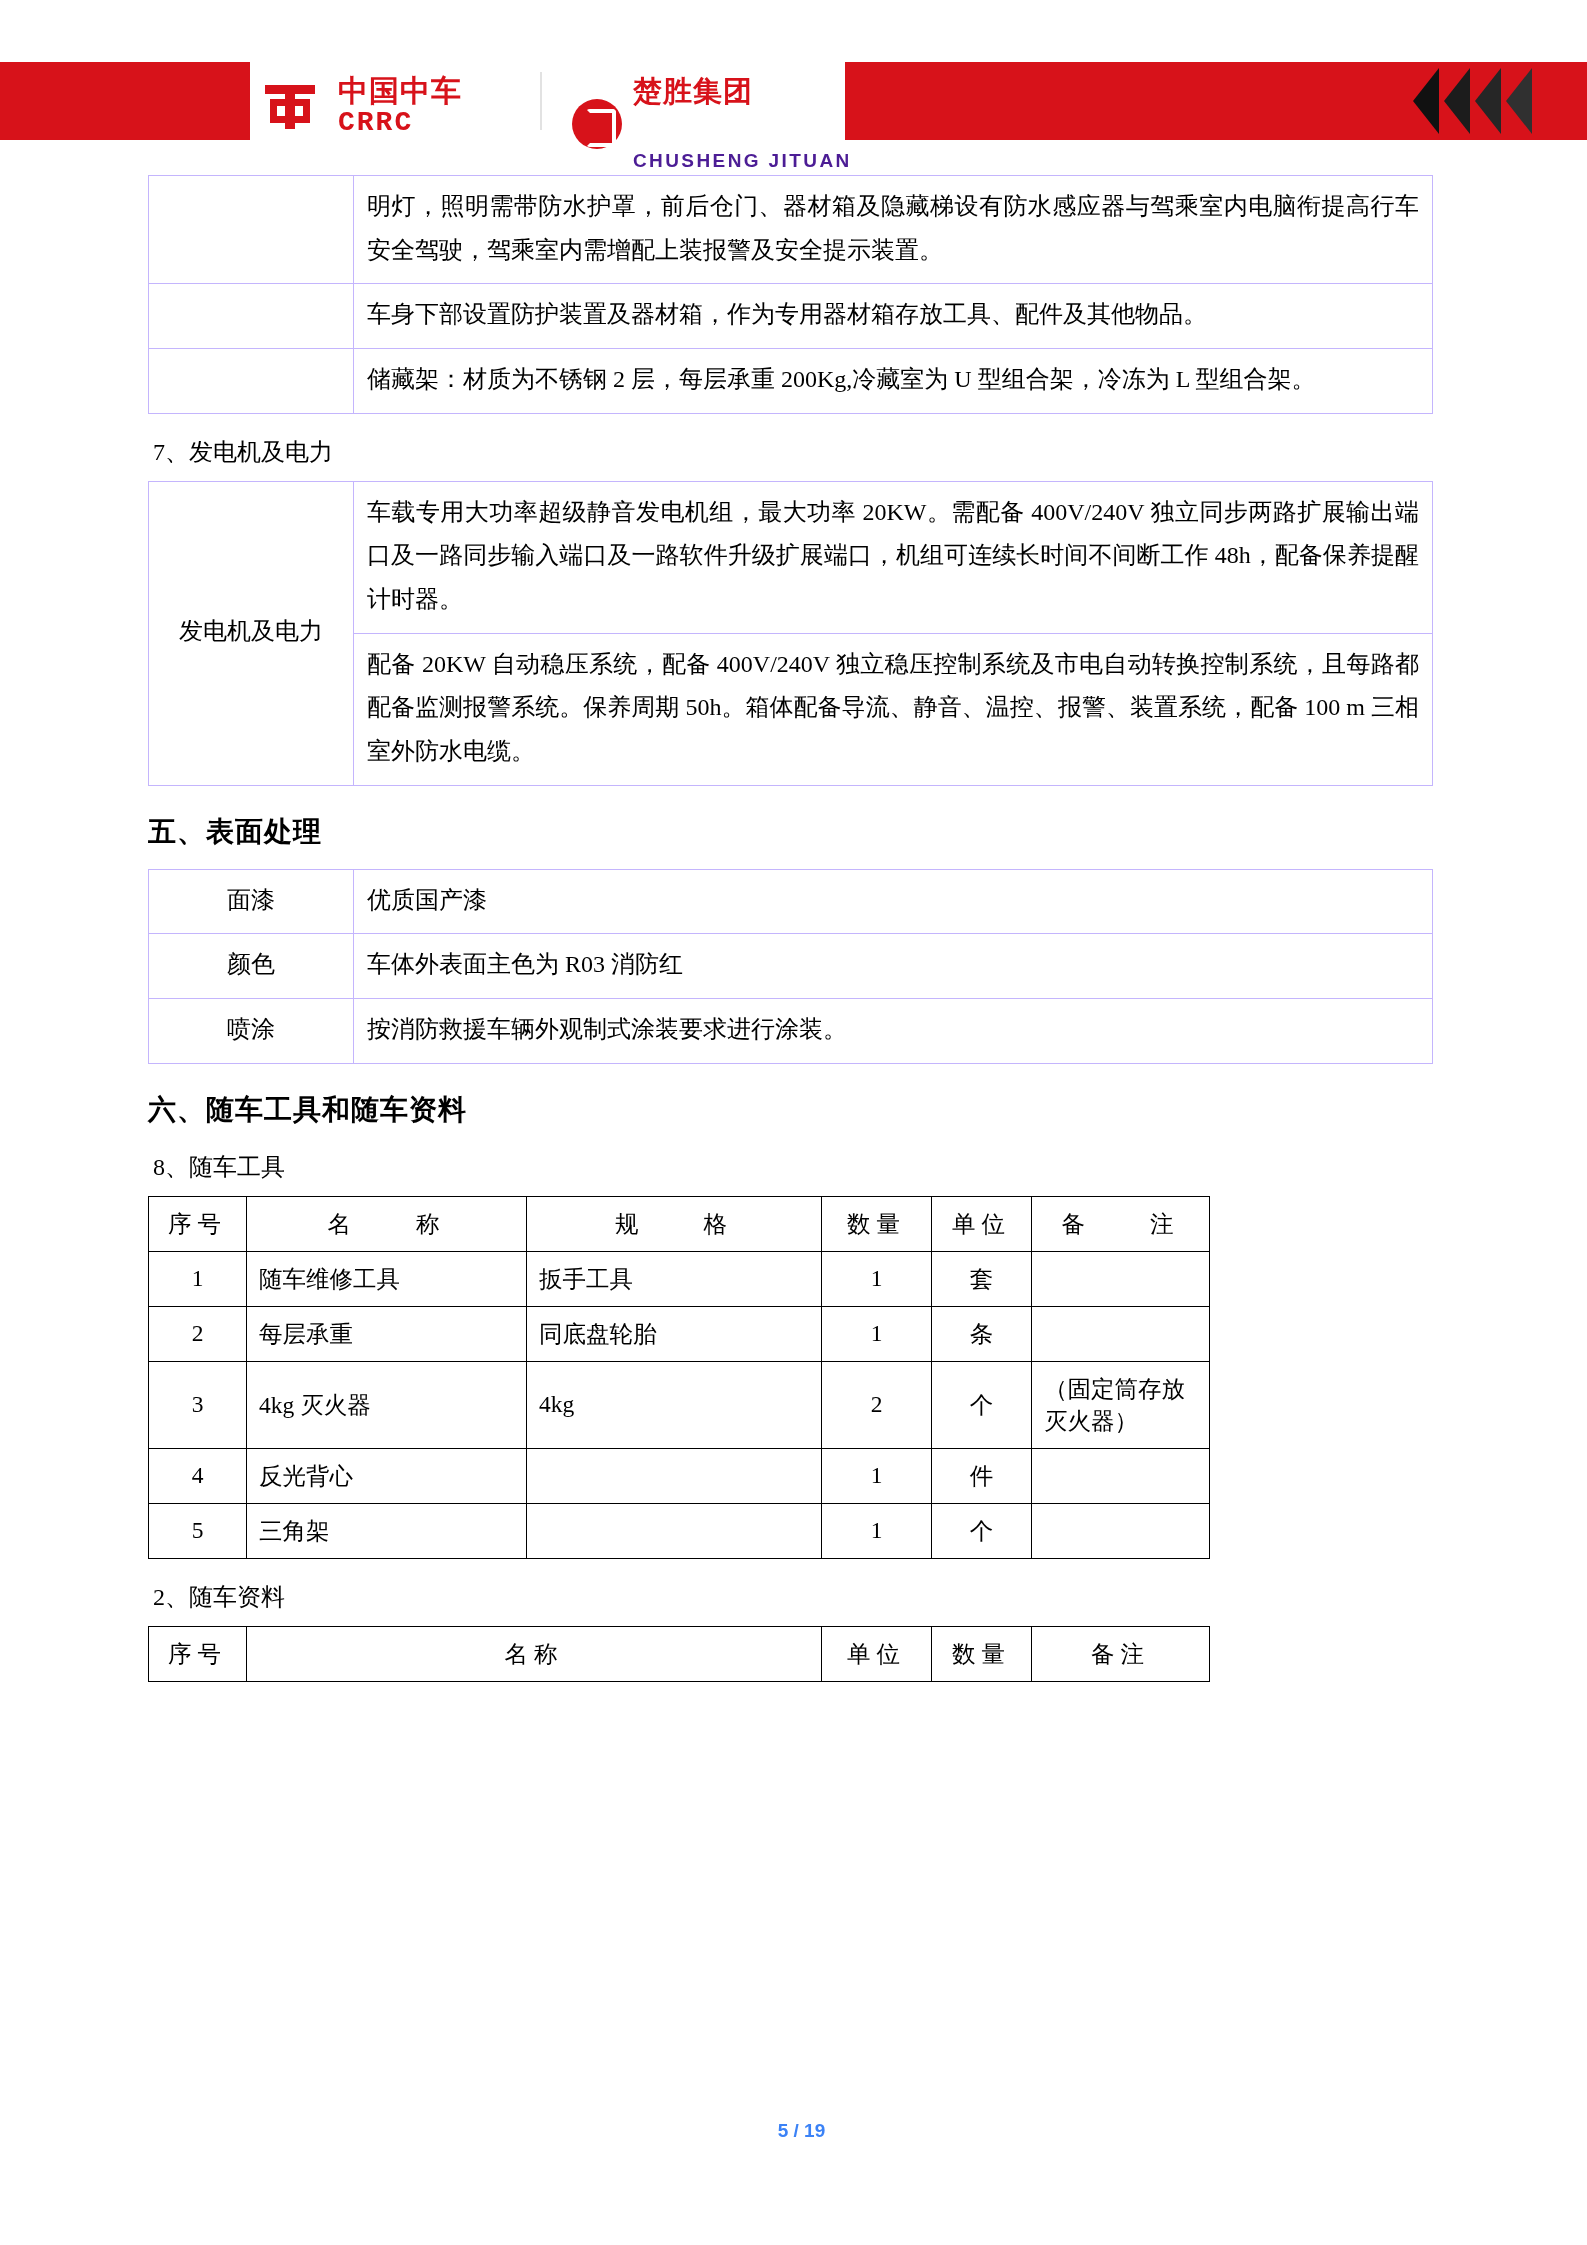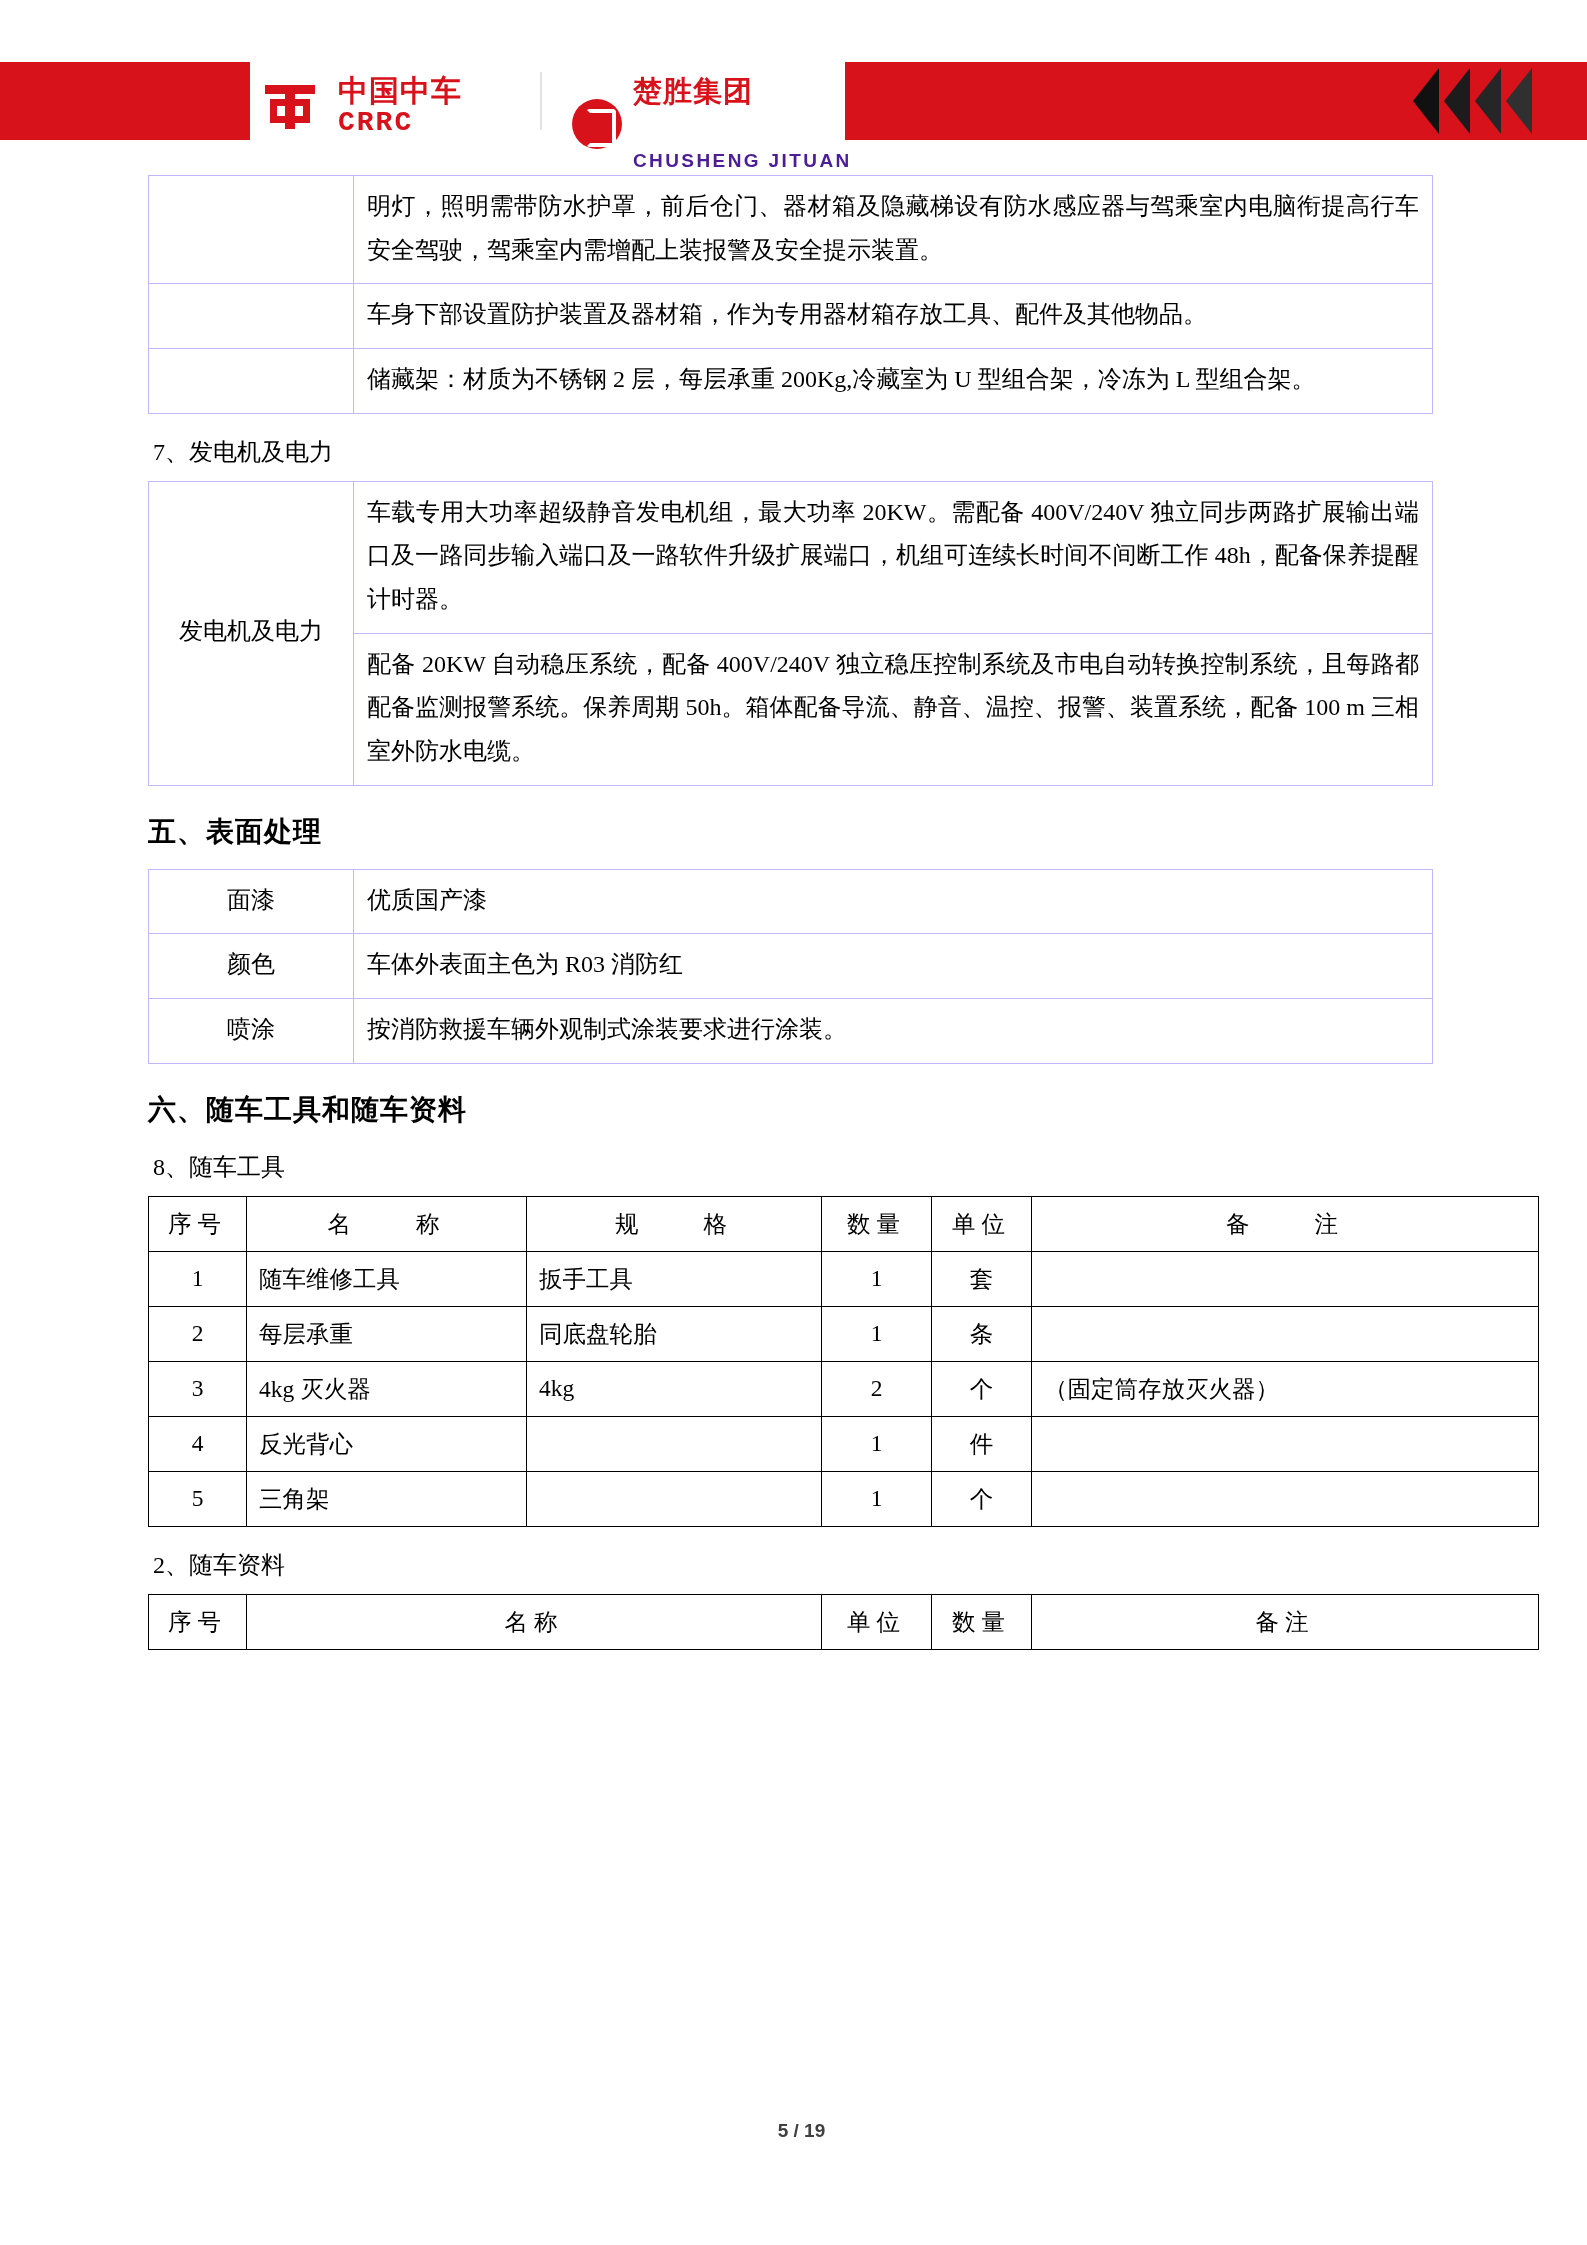--- a/index.html
+++ b/index.html
@@ -181,21 +181,21 @@
     letter-spacing: 1px;
   }
   p.subsec {
     font-size: 24px;
     margin: 22px 0 13px 0;
     padding-left: 5px;
   }
 
   table.grid {
     border-collapse: collapse;
-    width: 1391px;
+    width: 1062px;
     table-layout: fixed;
   }
   table.grid td, table.grid th {
     border: 1px solid #000000;
     font-size: 23.5px;
     padding: 11px 12px;
     font-weight: normal;
   }
   table.grid th {
     text-align: center;
@@ -205,21 +205,21 @@
   .lft { text-align: left; }
 
   .footer {
     position: absolute;
     left: 0; right: 0;
     top: 2120px;
     text-align: center;
     font-family: "Liberation Sans", sans-serif;
     font-size: 19px;
     font-weight: bold;
-    color: #404040;
+    color: #3b82f6;
     margin-left: 16px;
   }
 </style>
 </head>
 <body>
 
 <div class="header-band">
   <div class="band-red-left"></div>
   <div class="band-white-center"></div>
   <div class="band-red-right"></div>

